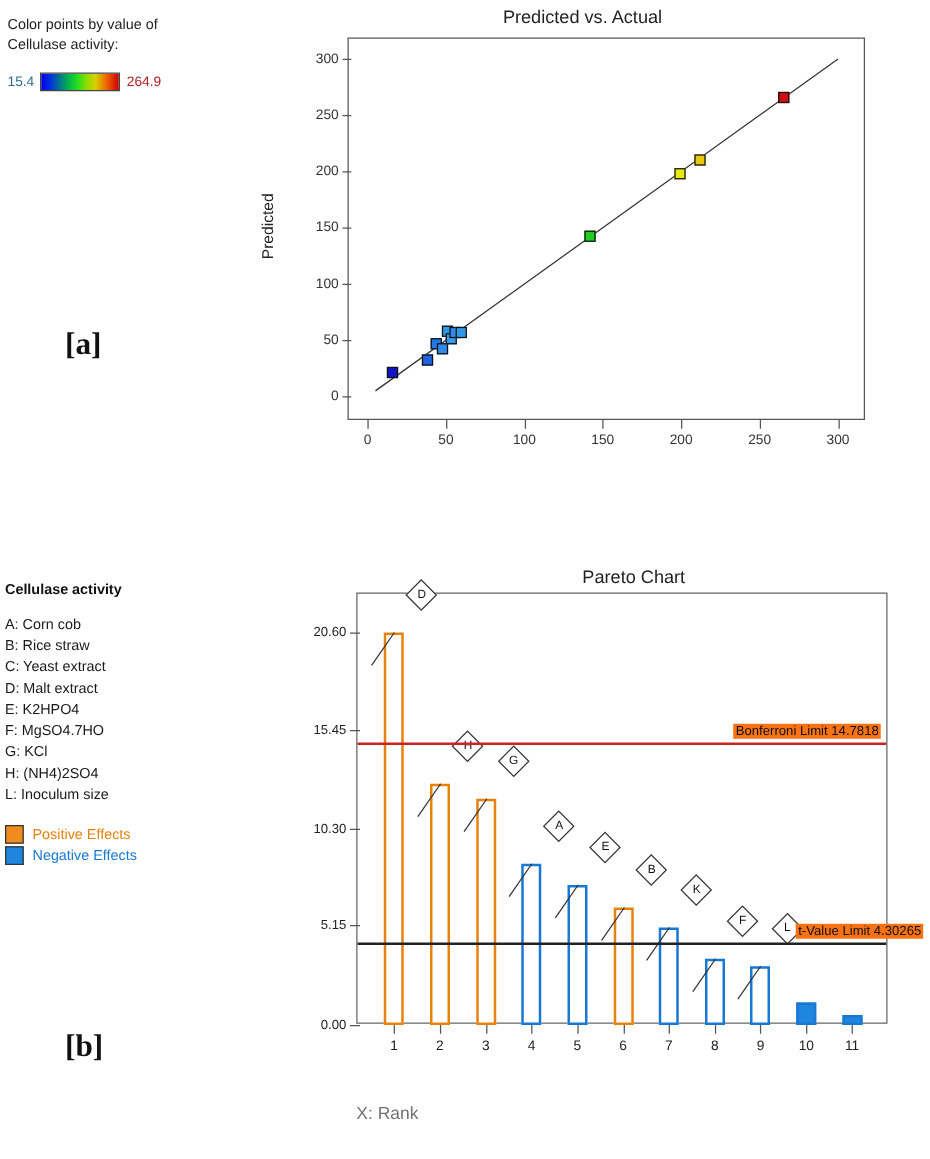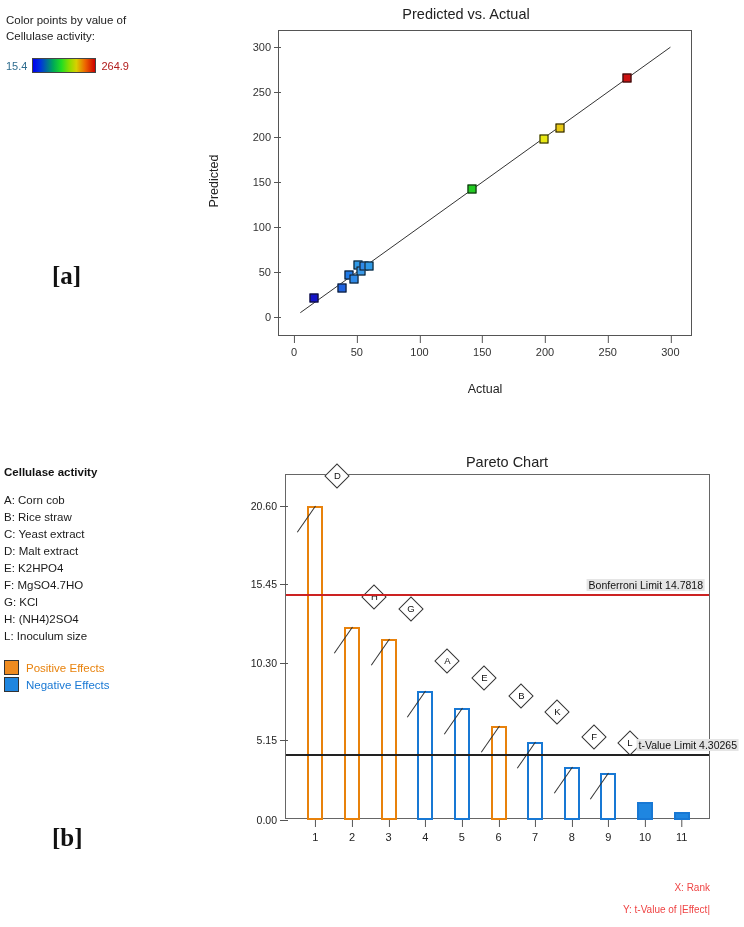--- a/index.html
+++ b/index.html
@@ -128,39 +128,39 @@
   }
   .pp-bar.pos { border: 2.6px solid #e8820c; background: #ffffff; }
   .pp-bar.neg { border: 2.6px solid #1878d4; background: #ffffff; }
   .pp-bar.neg.solid { background: #1f86e0; }
   .pp-limit {
     position: absolute; left: 0; right: 0; height: 1.2px;
   }
   .pp-limit-label {
     position: absolute; transform: translate(-100%, -50%);
     font-size: 10.5px; color: #111; white-space: nowrap;
-    background: #e5e5e5; padding: 0 2px;
+    background: #f97316; padding: 0 2px;
   }
   .pp-tag {
     position: absolute; width: 16px; height: 16px;
     border: 1.1px solid #333; background: #fff;
     transform: translate(-50%, -50%) rotate(45deg);
     display: flex; align-items: center; justify-content: center;
   }
   .pp-tag span {
     transform: rotate(-45deg);
     font-size: 9.5px; color: #111; line-height: 1;
   }
   .pp-leader {
     position: absolute; width: 1px; background: #333;
     transform-origin: top center;
   }
   #pareto-xlabel, #pareto-ylabel {
     position: absolute; left: 55px; width: 425px;
-    text-align: right; font-size: 10px; color: #ef4444;
+    text-align: left; font-size: 14px; color: #737373;
   }
   #pareto-xlabel { top: 432px; }
   #pareto-ylabel { top: 454px; }
 
   
   #factor-legend { left: 4px; top: 466px; width: 210px; }
   #fl-heading {
     font-size: 11.5px; font-weight: bold; color: #111; margin-bottom: 14px;
   }
   #fl-list .fl-item {
@@ -185,21 +185,20 @@
     <span class="cl-max" style="color: rgb(177, 27, 27);">264.9</span>
   </div>
 </div>
 
 <div id="panel-letter-a" class="abs panel-letter nosel">[a]</div>
 <div id="panel-letter-b" class="abs panel-letter nosel">[b]</div>
 
 <div id="chart-pva" class="abs nosel">
   <div id="pva-title">Predicted vs. Actual</div>
   <div id="pva-ylabel">Predicted</div>
-  <div id="pva-xlabel">Actual</div>
   <div id="pva-plot">
     <svg id="pva-svg" width="100%" height="100%" style="position:absolute;left:0;top:0;overflow:visible">
         <line x1="21.327272727272728" y1="281.7" x2="391.41818181818184" y2="16.19999999999999" stroke="#333" stroke-width="1"></line>
       </svg>
   <div class="pva-ytick" style="top: 286.2px;">0</div>
       <div class="pva-ytick" style="top: 241.2px;">50</div>
       <div class="pva-ytick" style="top: 196.2px;">100</div>
       <div class="pva-ytick" style="top: 151.2px;">150</div>
       <div class="pva-ytick" style="top: 106.2px;">200</div>
       <div class="pva-ytick" style="top: 61.2px;">250</div>
@@ -316,14 +315,13 @@
         <span>L</span>
       </div>
       <div class="pp-bar neg solid" style="left: 359.052px; width: 16px; top: 327.445px; height: 17.5553px;"></div>
       <div class="pp-bar neg solid" style="left: 395.69px; width: 16px; top: 336.604px; height: 8.39602px;"></div>
       <div class="pp-limit" style="top: 119.349px; background: rgb(204, 34, 34);"></div>
       <div class="pp-limit-label" style="left: 419px; top: 110.349px;">Bonferroni Limit 14.7818</div>
       <div class="pp-limit" style="top: 279.318px; background: rgb(34, 34, 34);"></div>
       <div class="pp-limit-label" style="left: 419px; top: 270.318px; margin-left: 34px;">t-Value Limit 4.30265</div>
     </div>
   <div id="pareto-xlabel">X: Rank</div>
-  <div id="pareto-ylabel">Y: t-Value of |Effect|</div>
 </div>
 
 </body></html>

